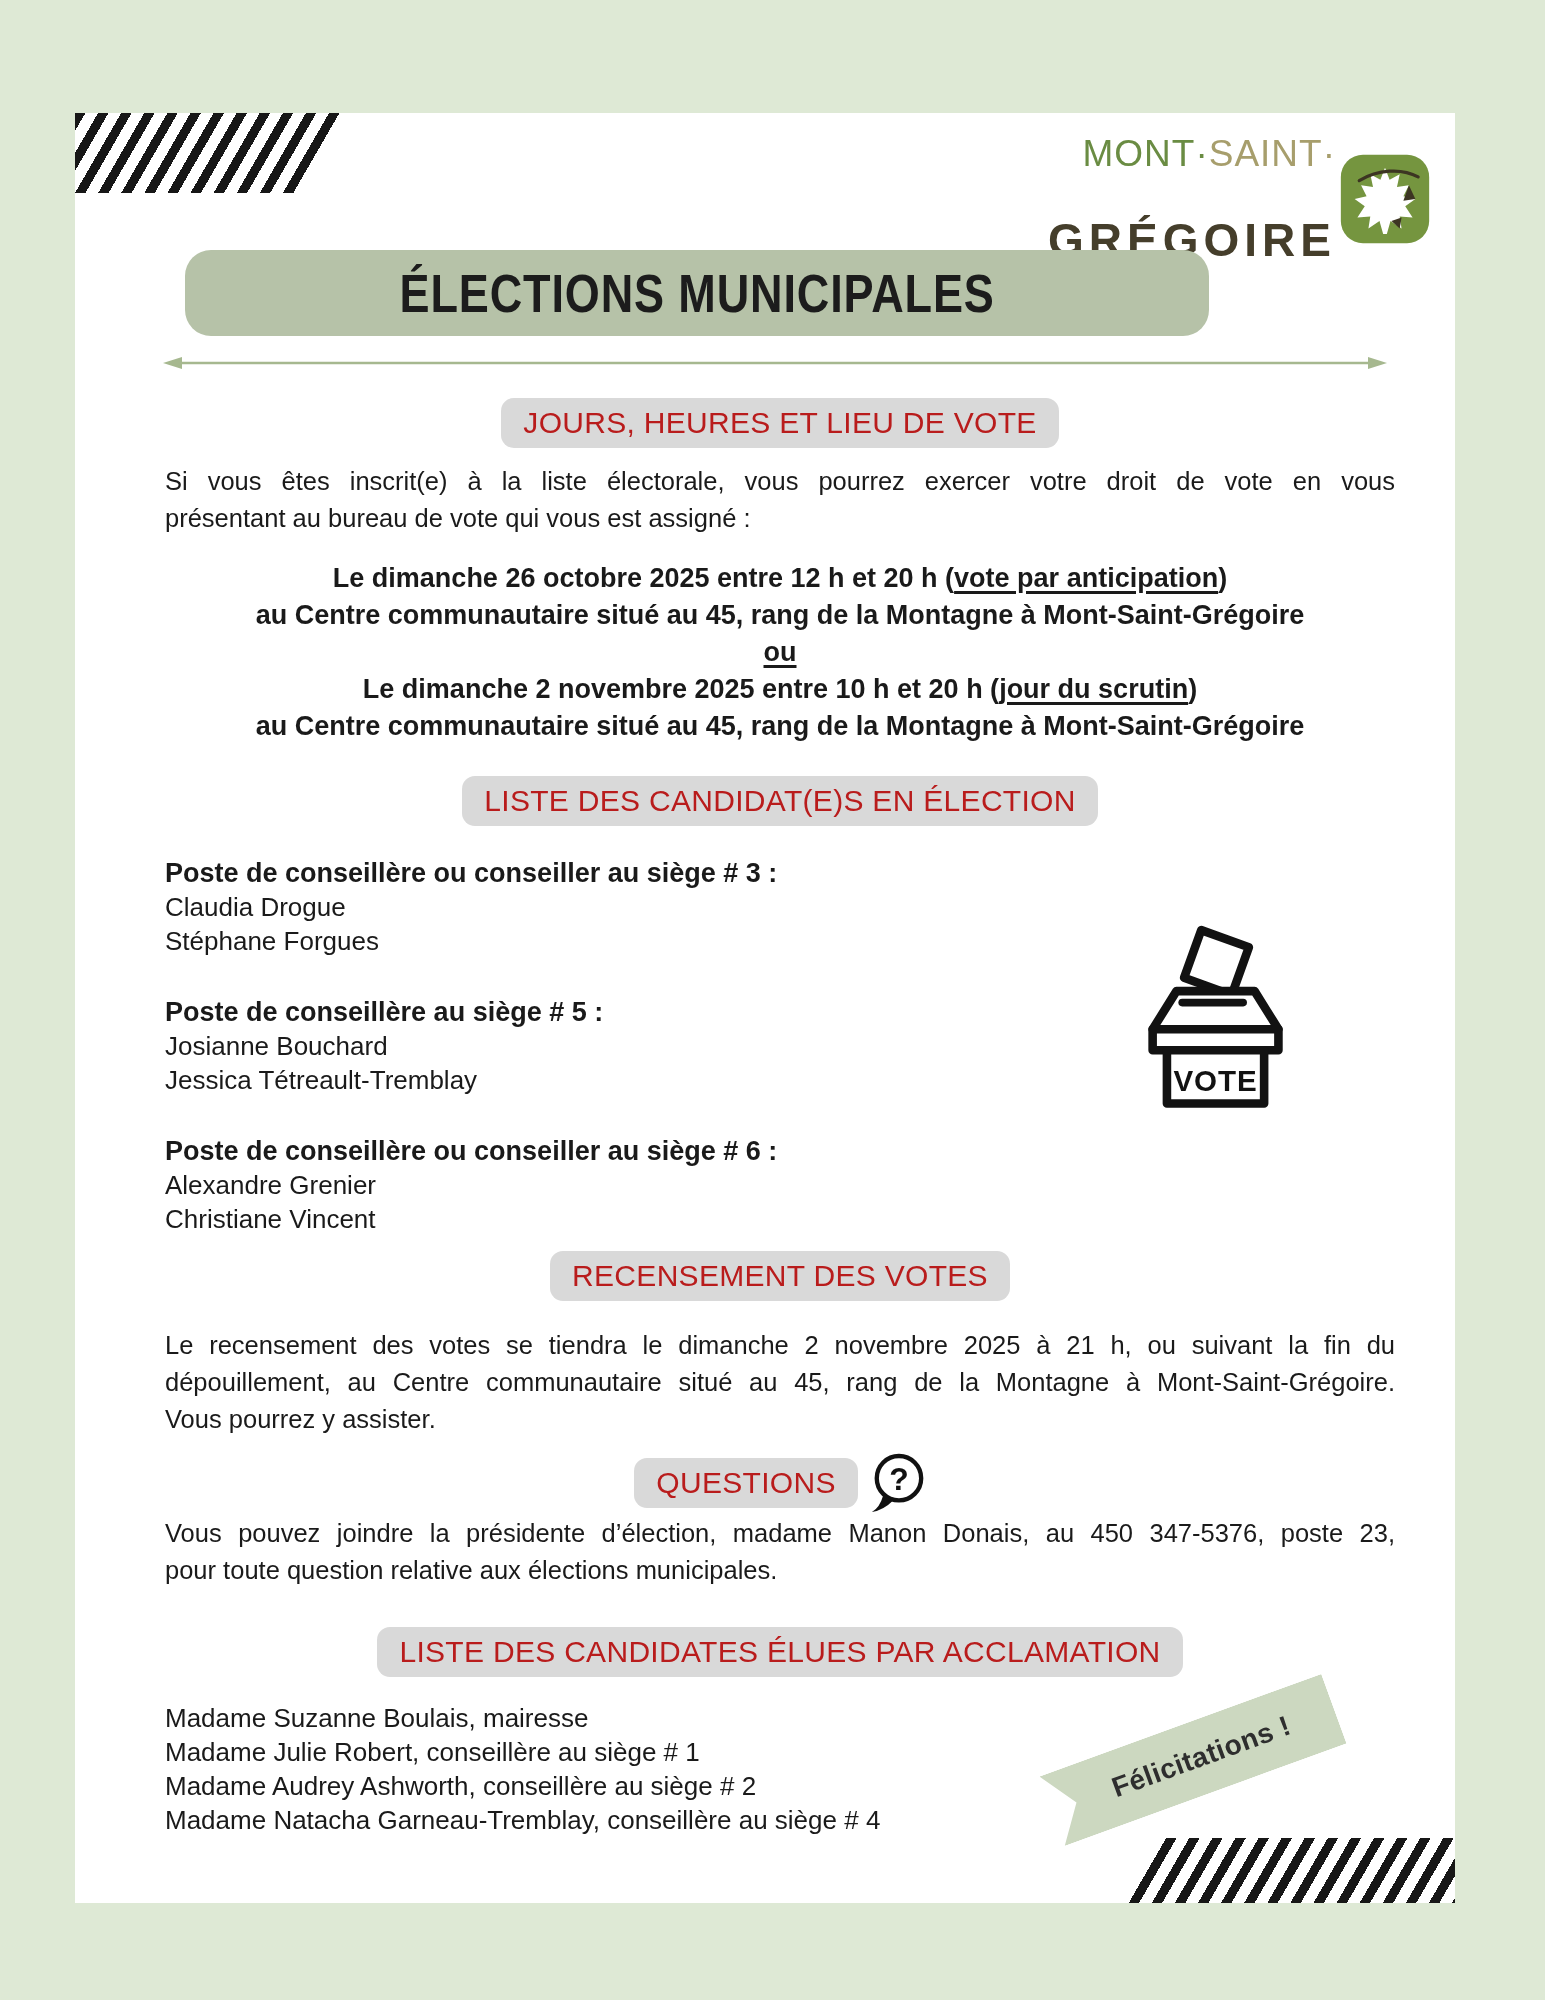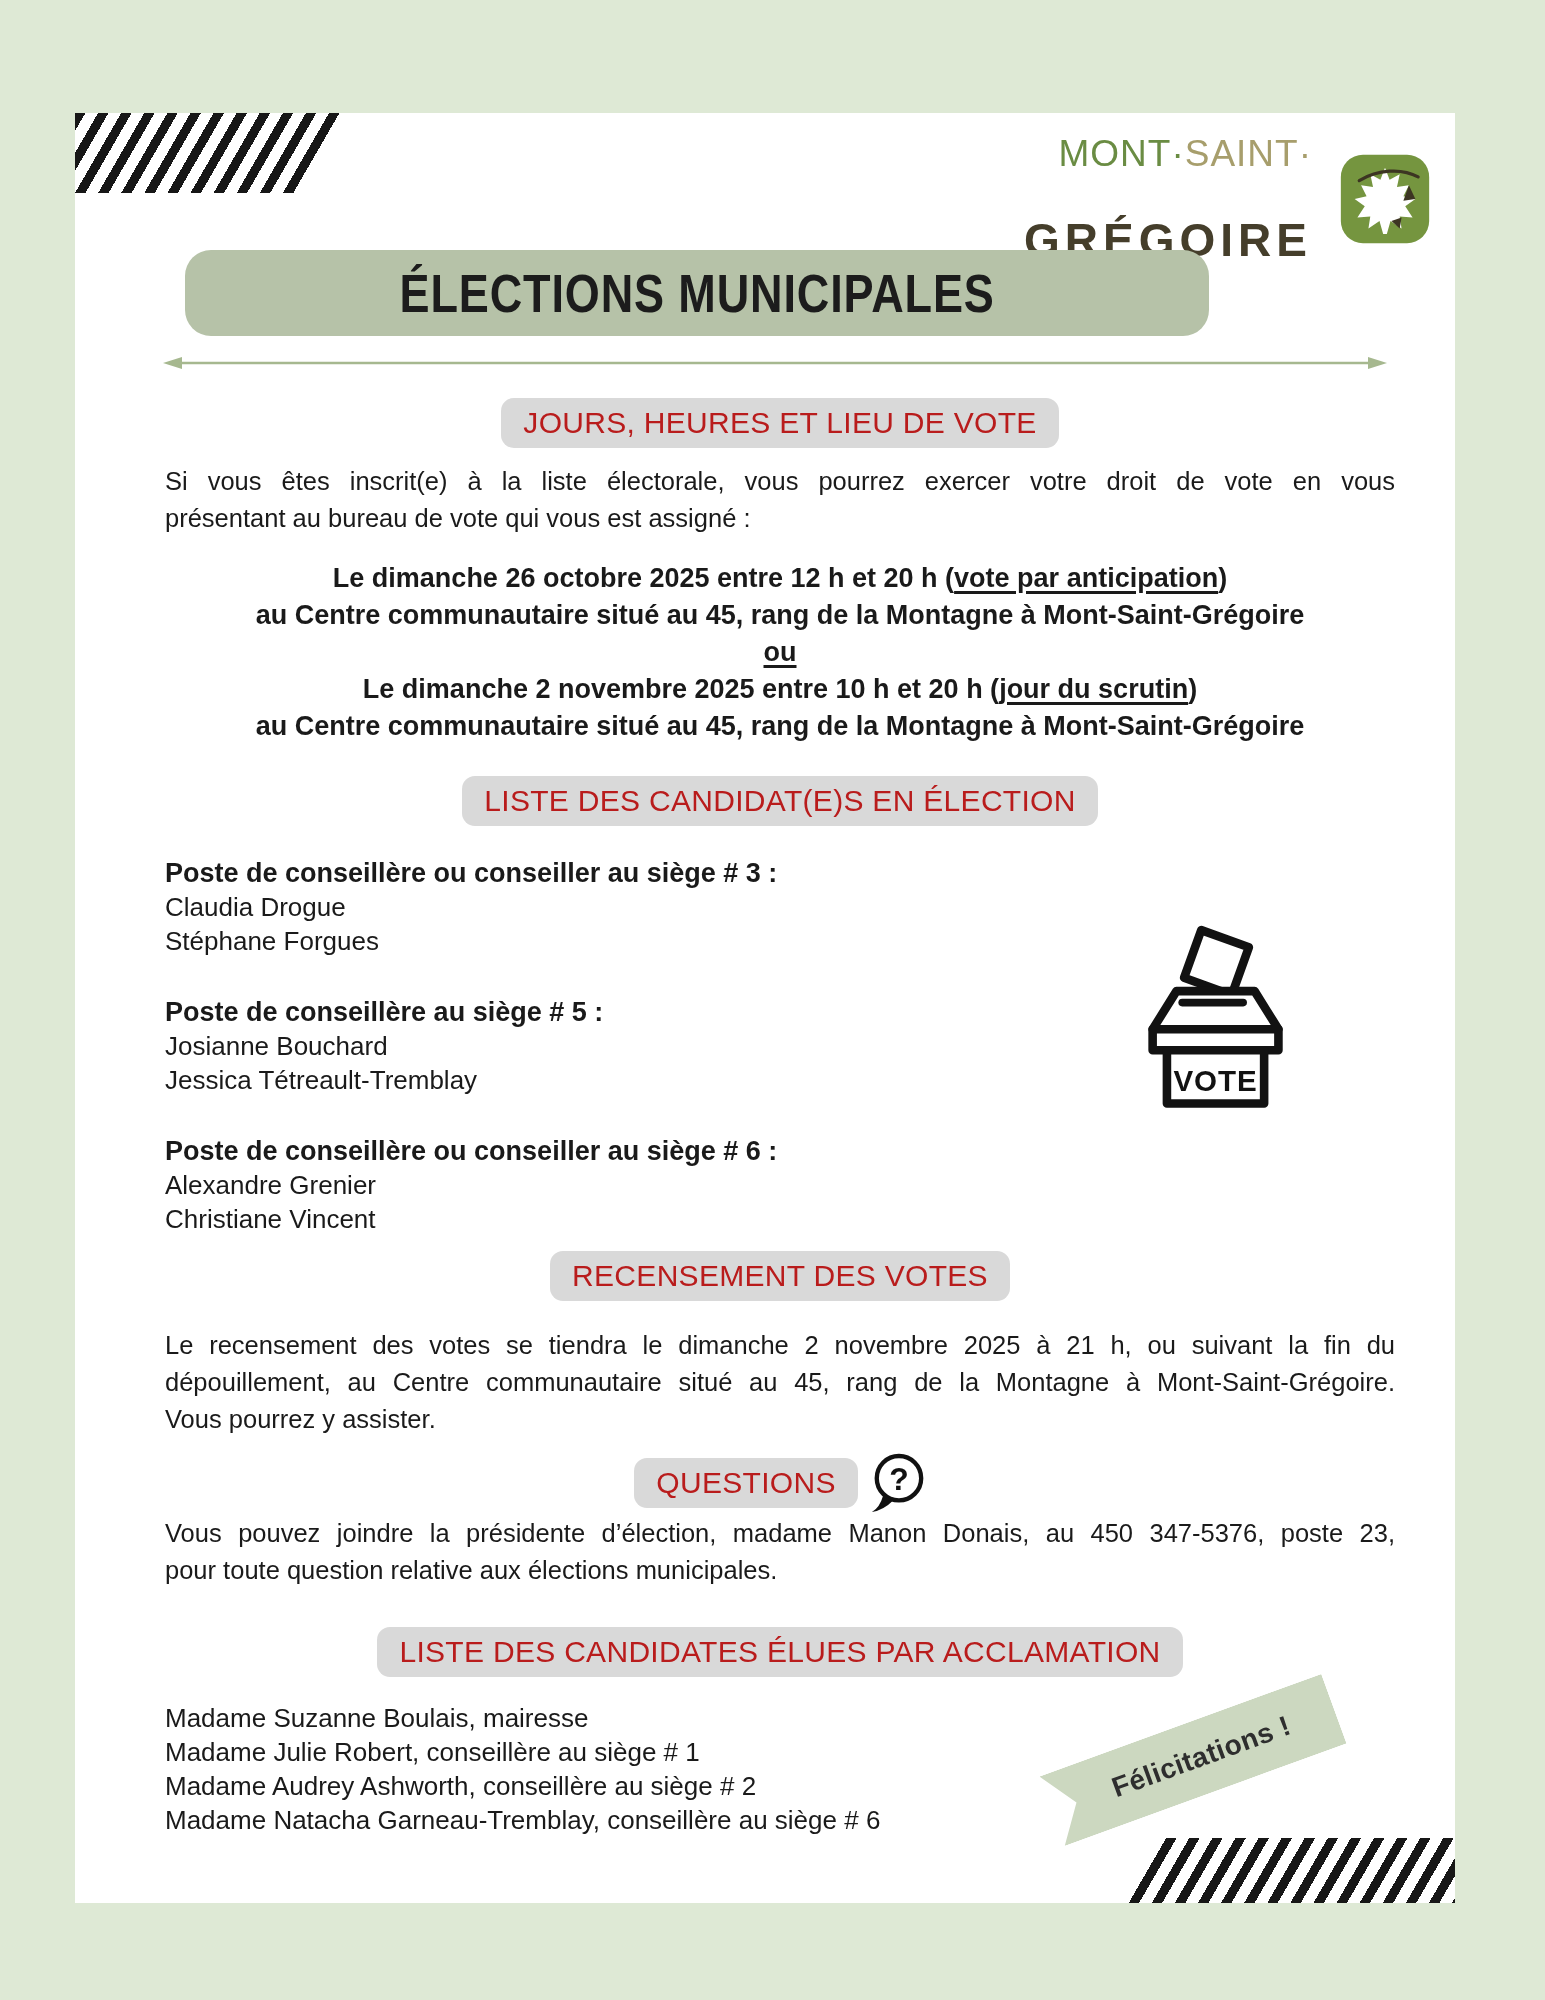--- a/index.html
+++ b/index.html
@@ -24,21 +24,21 @@
     left:0;top:0;width:266px;height:80px;
     clip-path:polygon(0 0,100% 0,calc(100% - 46px) 100%,0 100%);
   }
   .stripes-br{
     right:0;bottom:0;width:335px;height:65px;
     clip-path:polygon(38px 0,100% 0,100% 100%,0 100%);
   }
   
   .logo{
     position:absolute;top:22px;right:24px;
-    display:flex;align-items:center;gap:27px;
+    display:flex;align-items:center;gap:3px;
   }
   .logo-text{text-align:right;line-height:1;}
   .logo-line1{font-size:37px;letter-spacing:1px;margin-bottom:4px;}
   .logo-w1{color:#6a8c43;}
   .logo-w2{color:#a79e6c;}
   .logo-line2{font-size:46px;font-weight:700;letter-spacing:5px;color:#453e2b;margin-top:45px;}
   .leaf-svg{display:block;}
   
   .banner{
     position:absolute;left:110px;top:137px;width:1024px;height:86px;
@@ -204,21 +204,21 @@
     </div>
 
     <div class="pill-row row-acclam">
       <span class="pill">LISTE DES CANDIDATES ÉLUES PAR ACCLAMATION</span>
     </div>
 
     <div class="elected">
       <div>Madame Suzanne Boulais, mairesse</div>
       <div>Madame Julie Robert, conseillère au siège # 1</div>
       <div>Madame Audrey Ashworth, conseillère au siège # 2</div>
-      <div>Madame Natacha Garneau-Tremblay, conseillère au siège # 6</div>
+      <div>Madame Natacha Garneau-Tremblay, conseillère au siège # 4</div>
     </div>
 
     <div class="ribbon">
       <span>Félicitations !</span>
     </div>
 
     <div class="stripes stripes-br"></div>
 
   </div>
 </div>

